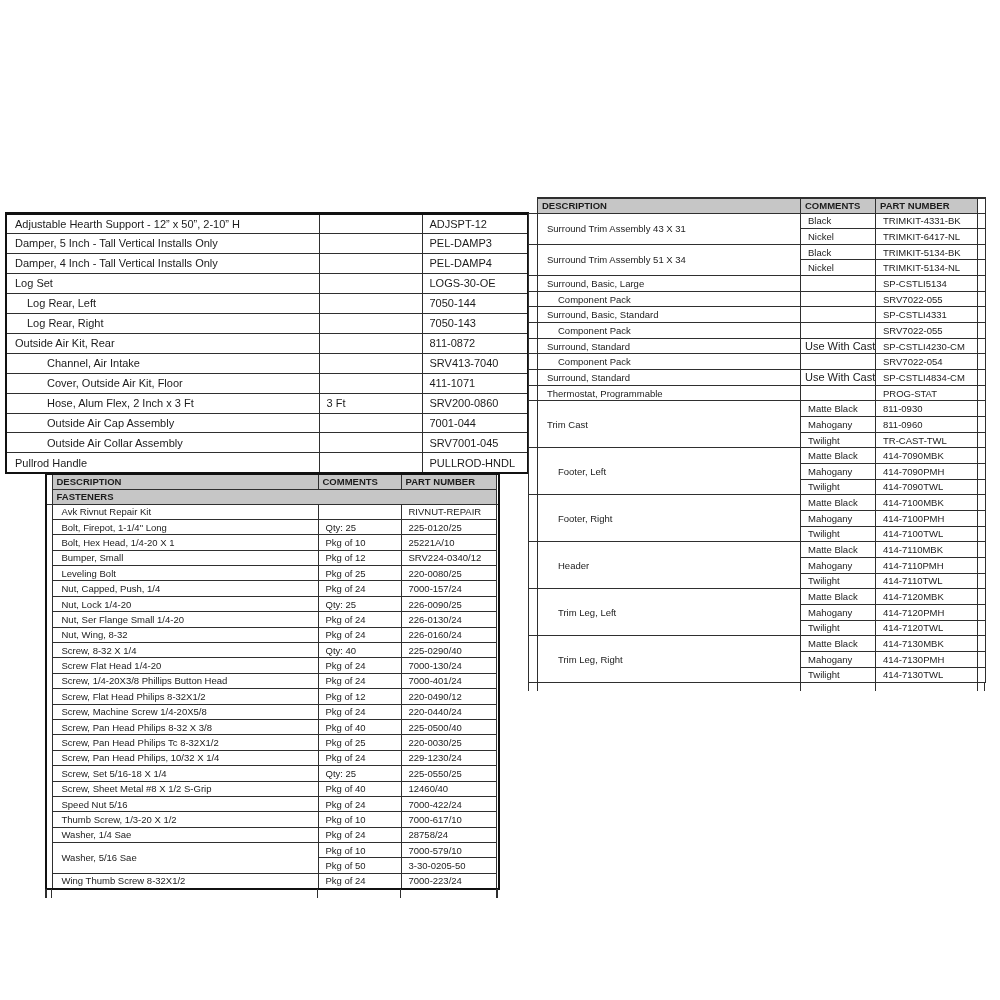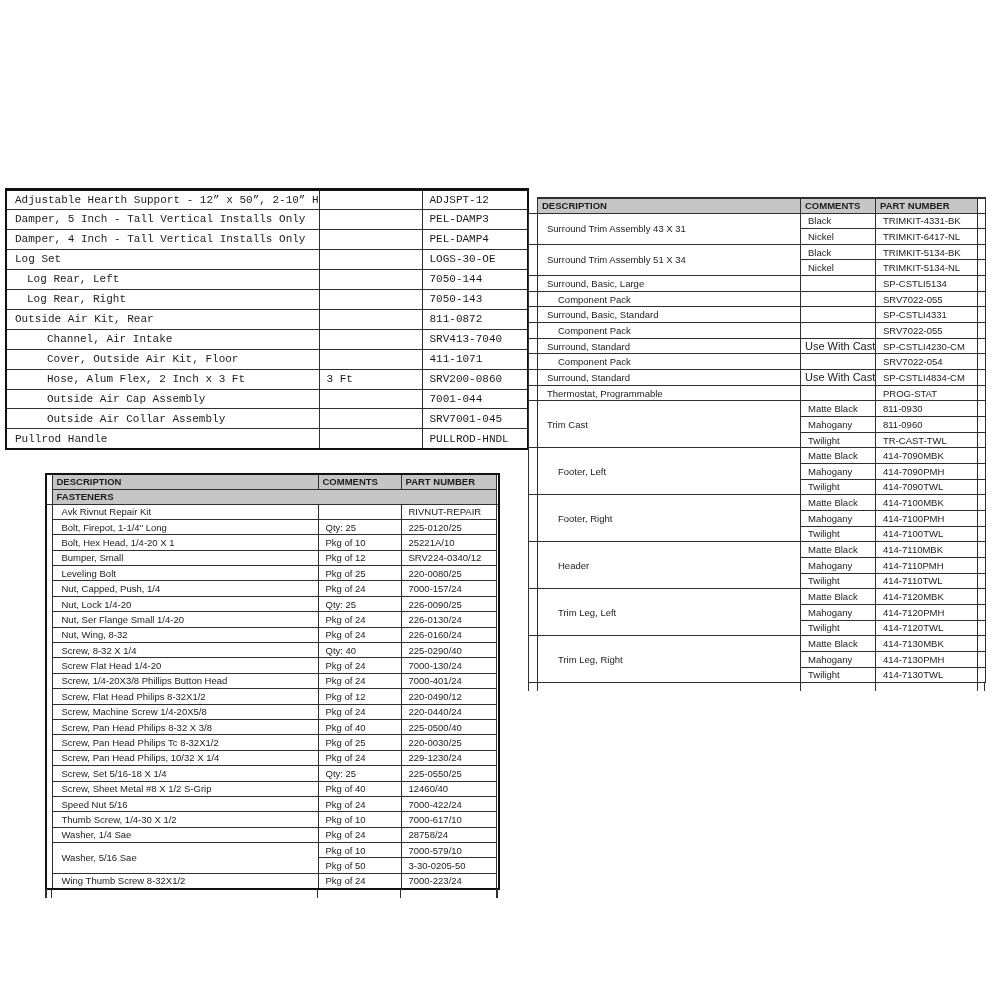--- a/index.html
+++ b/index.html
@@ -23,24 +23,23 @@
     border:1px solid var(--border);
     padding:0 4px;
   }
   th{background:var(--header-bg);font-weight:bold;text-align:left;font-size:9.5px;}
   .desc,.com,.pn{text-align:left;}
   .com,.pn{padding-left:7px;}
   .sliver{padding:0;background:#fff;}
 
   
   .parts{
-    left:5px;top:188px;width:522px;height:262px;
+    left:5px;top:212px;width:522px;height:262px;
     border:2px solid var(--outer);border-top-width:3px;
     font-size:11px;
-    font-family:Liberation Mono, monospace;
   }
   .parts tbody tr{height:18px;}
   .parts .ind0{padding-left:8px;}
   .parts .ind1{padding-left:20px;}
   .parts .ind2{padding-left:40px;}
 
   
   .fast{
     left:45px;top:473px;width:453px;height:415px;
     border:2px solid var(--outer);
@@ -265,21 +264,21 @@
           <td class="desc" rowspan="1">Screw, Sheet Metal #8 X 1/2 S-Grip</td>
           <td class="com">Pkg of 40</td>
           <td class="pn">12460/40</td>
         </tr>
         <tr>
           <td class="desc" rowspan="1">Speed Nut 5/16</td>
           <td class="com">Pkg of 24</td>
           <td class="pn">7000-422/24</td>
         </tr>
         <tr>
-          <td class="desc" rowspan="1">Thumb Screw, 1/4-30 X 1/2</td>
+          <td class="desc" rowspan="1">Thumb Screw, 1/3-20 X 1/2</td>
           <td class="com">Pkg of 10</td>
           <td class="pn">7000-617/10</td>
         </tr>
         <tr>
           <td class="desc" rowspan="1">Washer, 1/4 Sae</td>
           <td class="com">Pkg of 24</td>
           <td class="pn">28758/24</td>
         </tr>
         <tr>
           <td class="desc" rowspan="2">Washer, 5/16 Sae</td>

